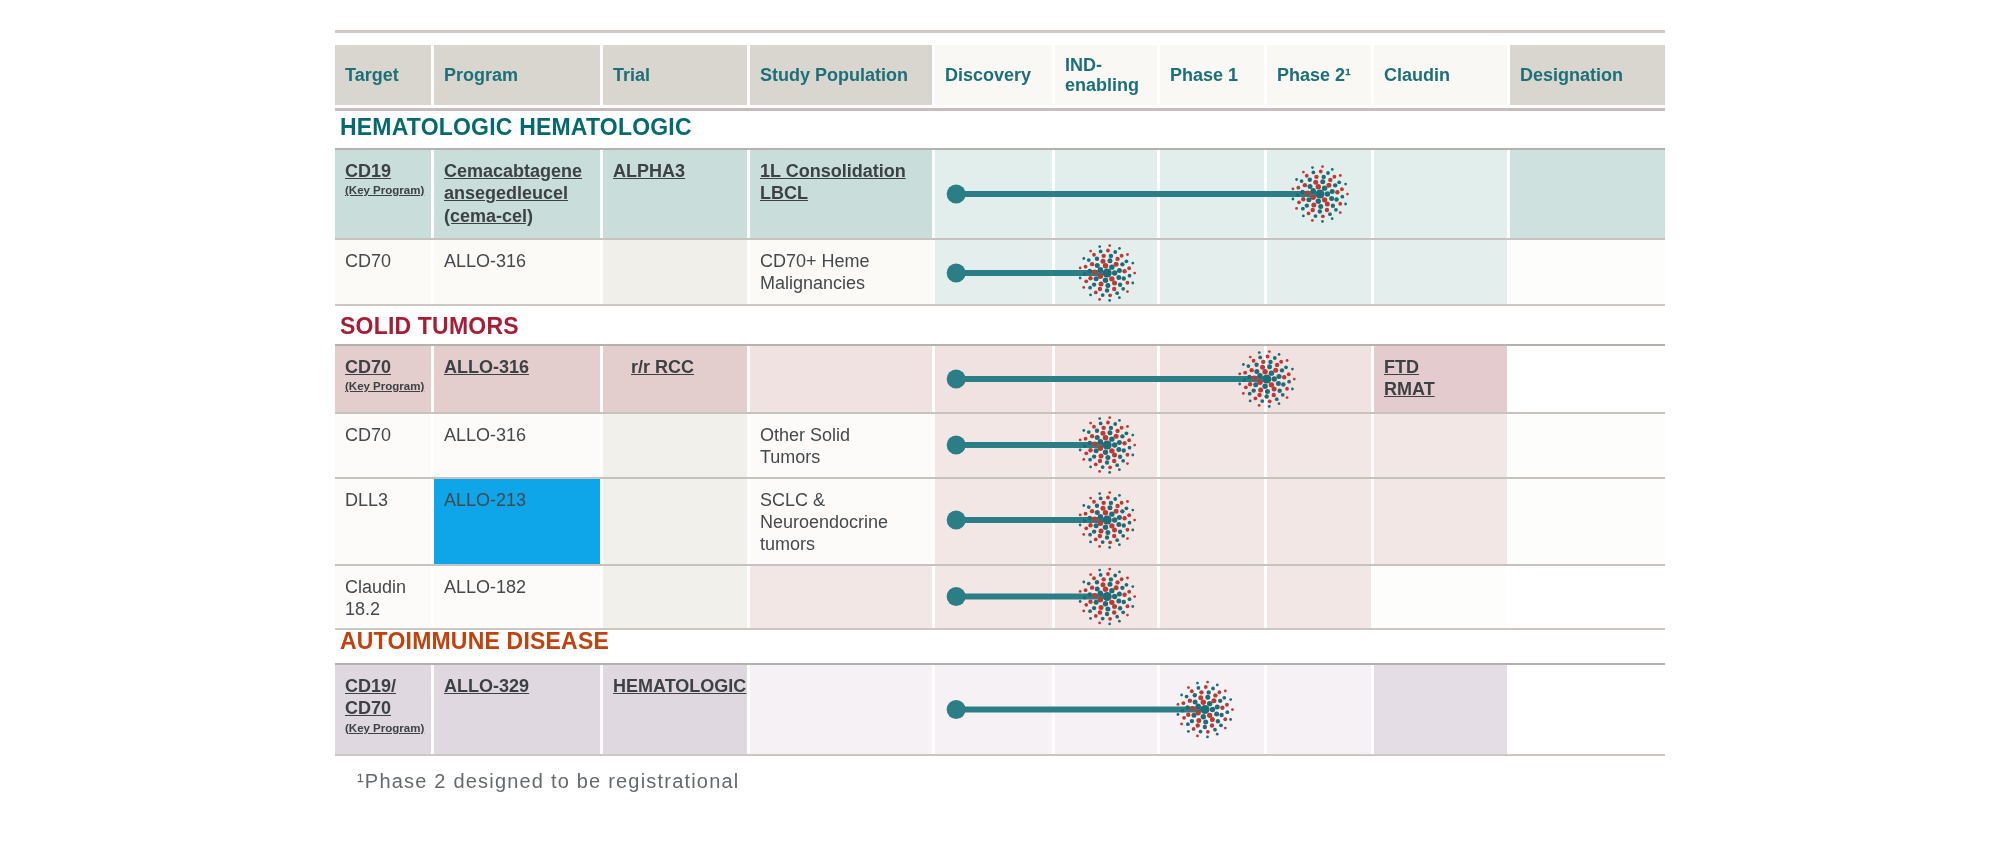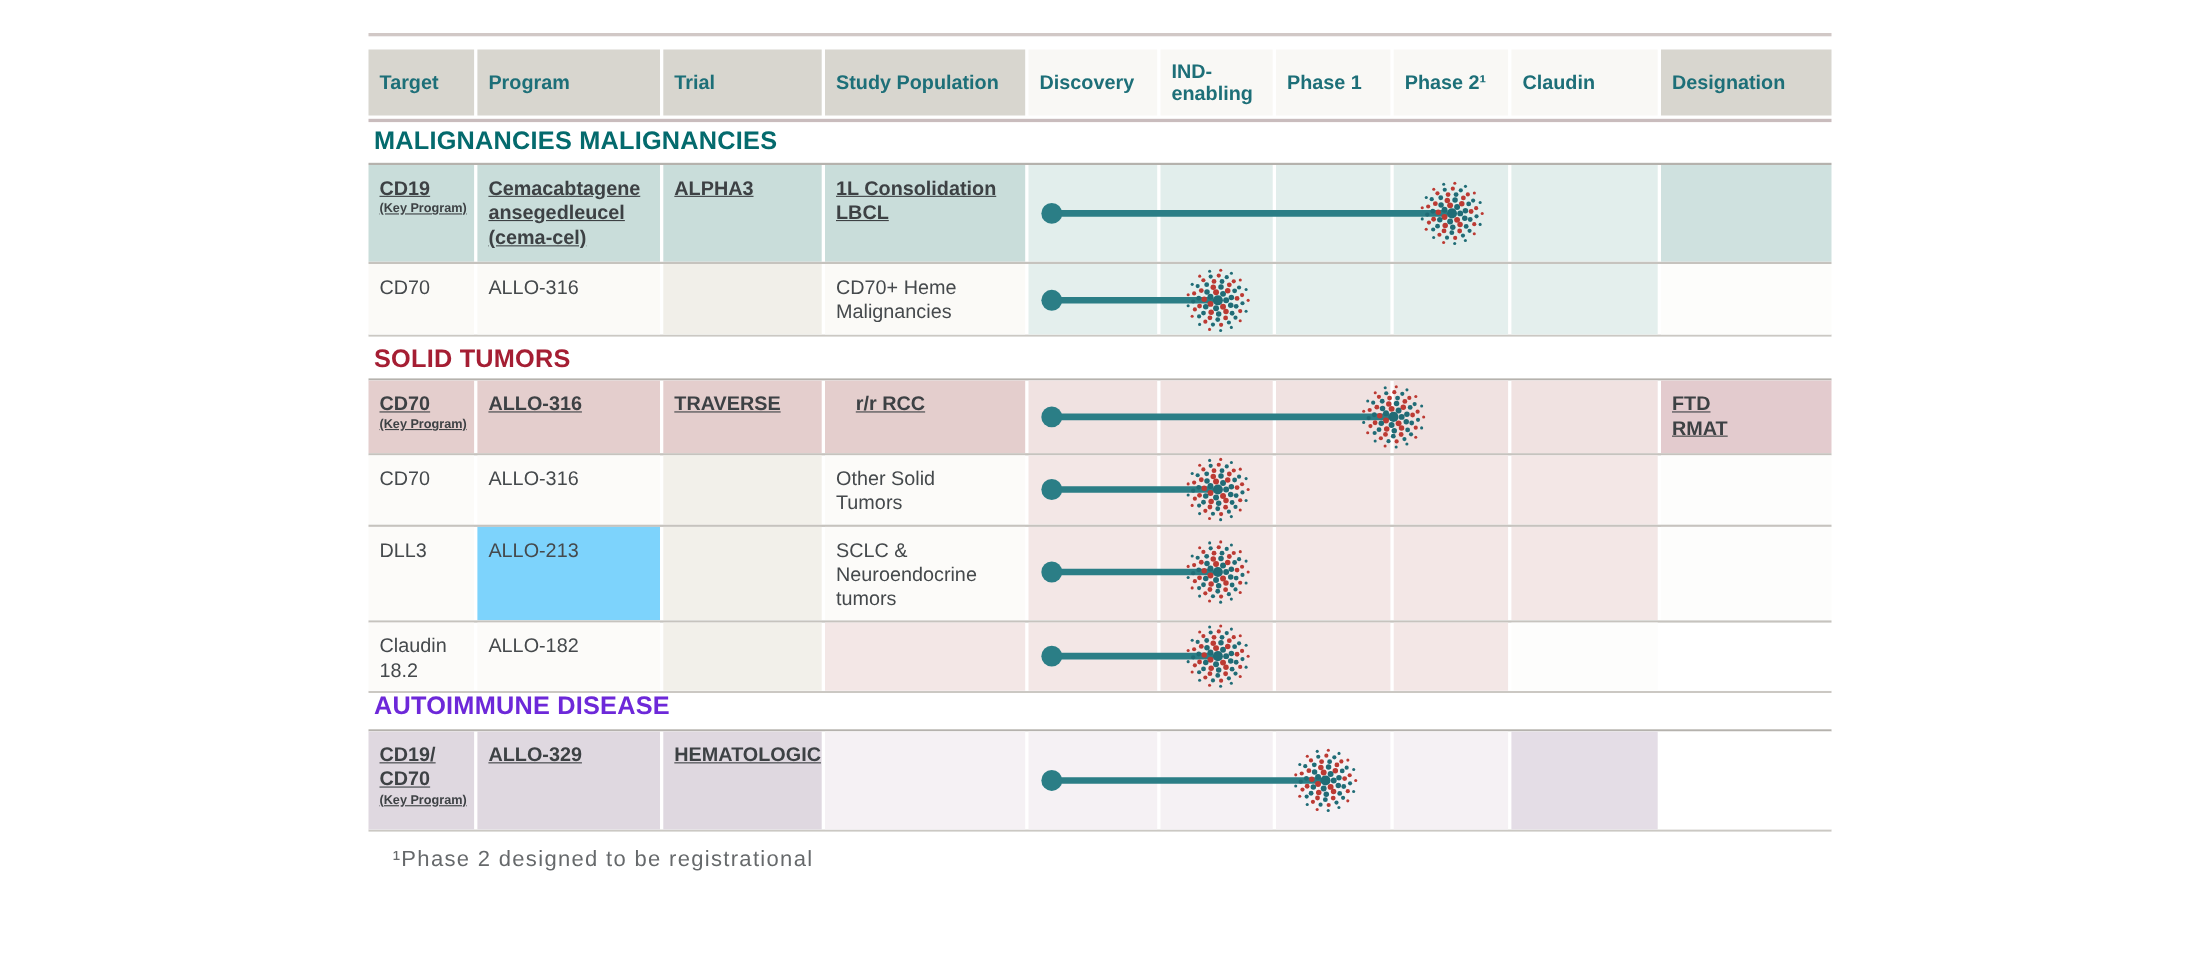--- a/index.html
+++ b/index.html
@@ -61,21 +61,21 @@
       <div class="header-cell info">Study Population</div>
       <div class="header-cell phase">Discovery</div>
       <div class="header-cell phase">IND-enabling</div>
       <div class="header-cell phase">Phase 1</div>
       <div class="header-cell phase">Phase 2¹</div>
       <div class="header-cell phase">Claudin</div>
       <div class="header-cell info">Designation</div>
     </div>
   <div class="header-underline"></div>
   <div class="footnote">¹Phase 2 designed to be registrational</div>
-<div class="section-heading" style="top: 84px; color: rgb(4, 106, 109);">MALIGNANCIES MALIGNANCIES</div>
+<div class="section-heading" style="top: 84px; color: rgb(4, 106, 109);">HEMATOLOGIC HEMATOLOGIC</div>
     <div class="block" style="top: 118px;">
       <div class="prow key" style="min-height: 88px;">
         <div class="cell" style="background: rgb(201, 221, 218);"><div>CD19</div><div class="keylabel">(Key Program)</div></div>
         <div class="cell" style="background: rgb(201, 221, 218);">Cemacabtagene ansegedleucel (cema-cel)</div>
         <div class="cell" style="background: rgb(201, 221, 218);">ALPHA3</div>
         <div class="cell" style="background: rgb(201, 221, 218);">1L Consolidation LBCL</div>
         <div class="cell" style="background: rgb(226, 238, 236);"></div>
         <div class="cell" style="background: rgb(226, 238, 236);"></div>
         <div class="cell" style="background: rgb(226, 238, 236);"></div>
         <div class="cell" style="background: rgb(226, 238, 236);"></div>
@@ -249,21 +249,20 @@
             </g>
           </svg>
         </div>
       </div>
     </div>
     <div class="section-heading" style="top: 283px; color: rgb(165, 30, 51);">SOLID TUMORS</div>
     <div class="block" style="top: 314px;">
       <div class="prow key" style="min-height: 66px;">
         <div class="cell" style="background: rgb(228, 206, 205);"><div>CD70</div><div class="keylabel">(Key Program)</div></div>
         <div class="cell" style="background: rgb(228, 206, 205);">ALLO-316</div>
-        <div class="cell" style="background: rgb(228, 206, 205);">TRAVERSE</div>
         <div class="cell" style="background: rgb(228, 206, 205); padding-left: 28px;">r/r RCC</div>
         <div class="cell" style="background: rgb(240, 226, 225);"></div>
         <div class="cell" style="background: rgb(240, 226, 225);"></div>
         <div class="cell" style="background: rgb(240, 226, 225);"></div>
         <div class="cell" style="background: rgb(240, 226, 225);"></div>
         <div class="cell" style="background: rgb(240, 226, 225);"></div>
         <div class="cell" style="background: rgb(227, 203, 206);">FTD
 RMAT</div>
         <div class="bar-layer" style="left: 600px; width: 572px;">
           <svg width="572" height="66" viewBox="0 0 572 66">
@@ -430,21 +429,21 @@
               <circle cx="199.67" cy="31.04" r="1.4" fill="#bc3a33"></circle>
               <circle cx="197.80" cy="40.98" r="1.4" fill="#206c76"></circle>
               <circle cx="192.47" cy="49.56" r="1.4" fill="#bc3a33"></circle>
               <circle cx="184.39" cy="55.64" r="1.4" fill="#206c76"></circle>
             </g>
           </svg>
         </div>
       </div>
       <div class="prow" style="min-height: 82px;">
         <div class="cell" style="background: rgb(252, 251, 249);"><div>DLL3</div></div>
-        <div class="cell" style="background: #7dd3fc;">ALLO-213</div>
+        <div class="cell" style="background: #0ea5e9;">ALLO-213</div>
         <div class="cell" style="background: rgb(242, 240, 234);"></div>
         <div class="cell" style="background: rgb(252, 251, 249);">SCLC &amp;
 Neuroendocrine tumors</div>
         <div class="cell" style="background: rgb(243, 231, 230);"></div>
         <div class="cell" style="background: rgb(243, 231, 230);"></div>
         <div class="cell" style="background: rgb(243, 231, 230);"></div>
         <div class="cell" style="background: rgb(243, 231, 230);"></div>
         <div class="cell" style="background: rgb(243, 231, 230);"></div>
         <div class="cell" style="background: rgb(253, 253, 252);"></div>
         <div class="bar-layer" style="left: 600px; width: 572px;">
@@ -609,21 +608,21 @@
               <circle cx="197.83" cy="20.61" r="1.4" fill="#206c76"></circle>
               <circle cx="199.67" cy="30.54" r="1.4" fill="#bc3a33"></circle>
               <circle cx="197.80" cy="40.48" r="1.4" fill="#206c76"></circle>
               <circle cx="192.47" cy="49.06" r="1.4" fill="#bc3a33"></circle>
               <circle cx="184.39" cy="55.14" r="1.4" fill="#206c76"></circle>
             </g>
           </svg>
         </div>
       </div>
     </div>
-    <div class="section-heading" style="top: 598px; color: #6d28d9;">AUTOIMMUNE DISEASE</div>
+    <div class="section-heading" style="top: 598px; color: #c2410c;">AUTOIMMUNE DISEASE</div>
     <div class="block" style="top: 633px;">
       <div class="prow key" style="min-height: 89px;">
         <div class="cell" style="background: rgb(223, 216, 224);"><div>CD19/
 CD70</div><div class="keylabel">(Key Program)</div></div>
         <div class="cell" style="background: rgb(223, 216, 224);">ALLO-329</div>
         <div class="cell" style="background: rgb(223, 216, 224);">HEMATOLOGIC</div>
         <div class="cell" style="background: rgb(245, 241, 244);"></div>
         <div class="cell" style="background: rgb(245, 241, 244);"></div>
         <div class="cell" style="background: rgb(245, 241, 244);"></div>
         <div class="cell" style="background: rgb(245, 241, 244);"></div>

